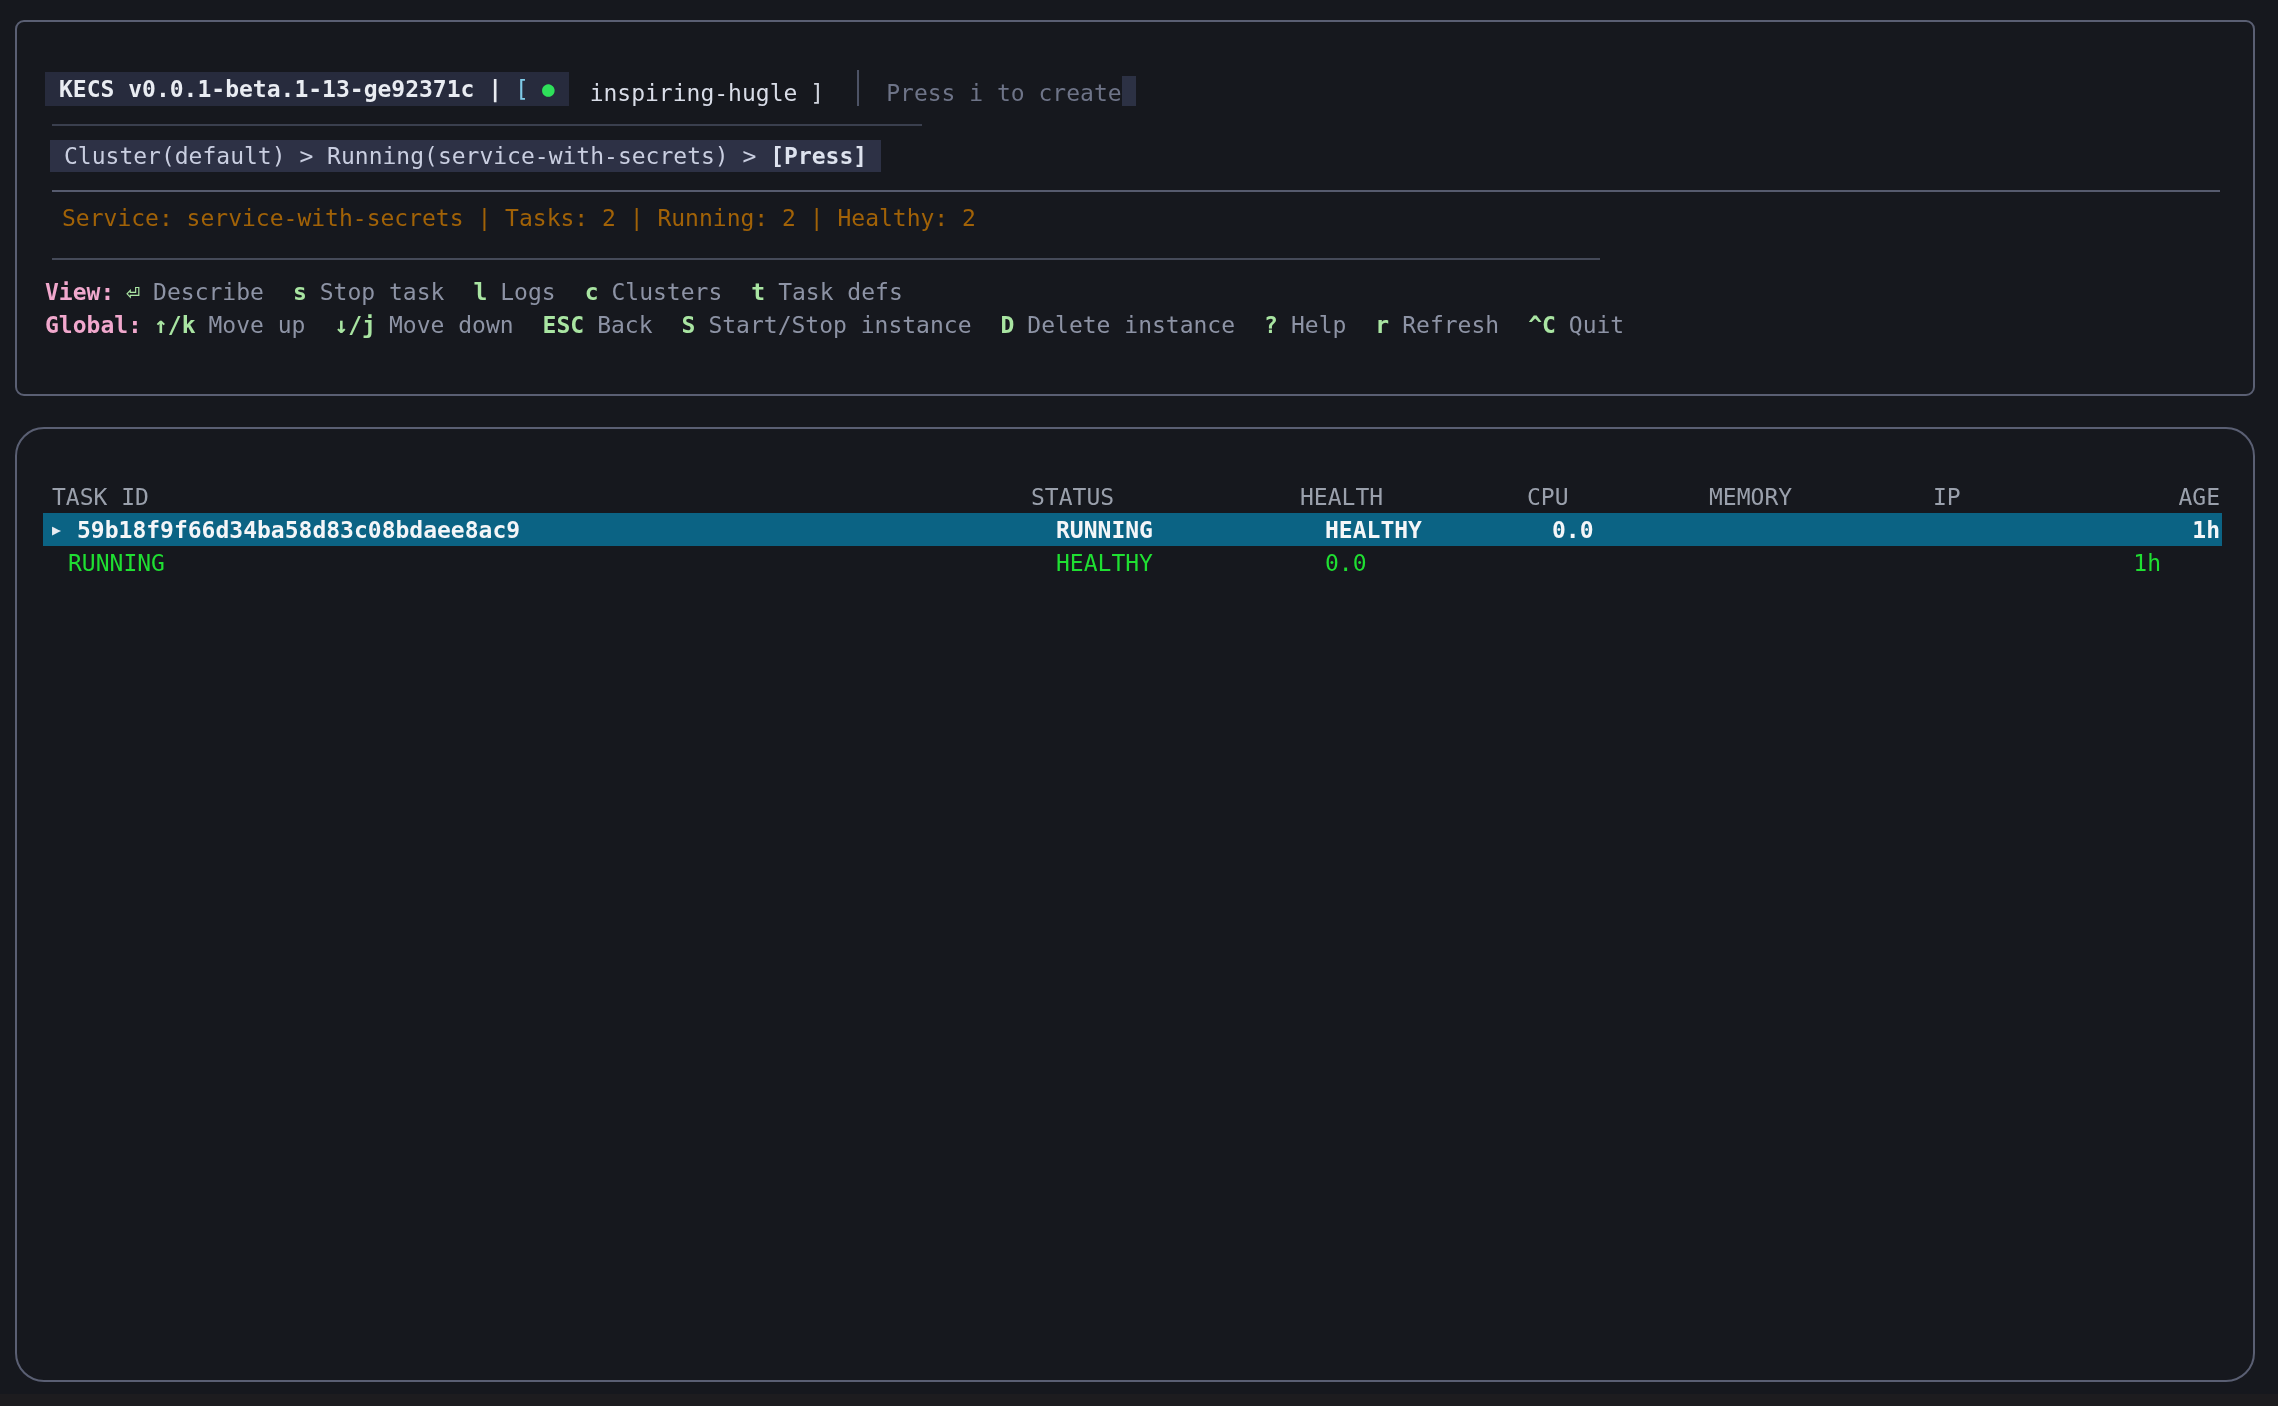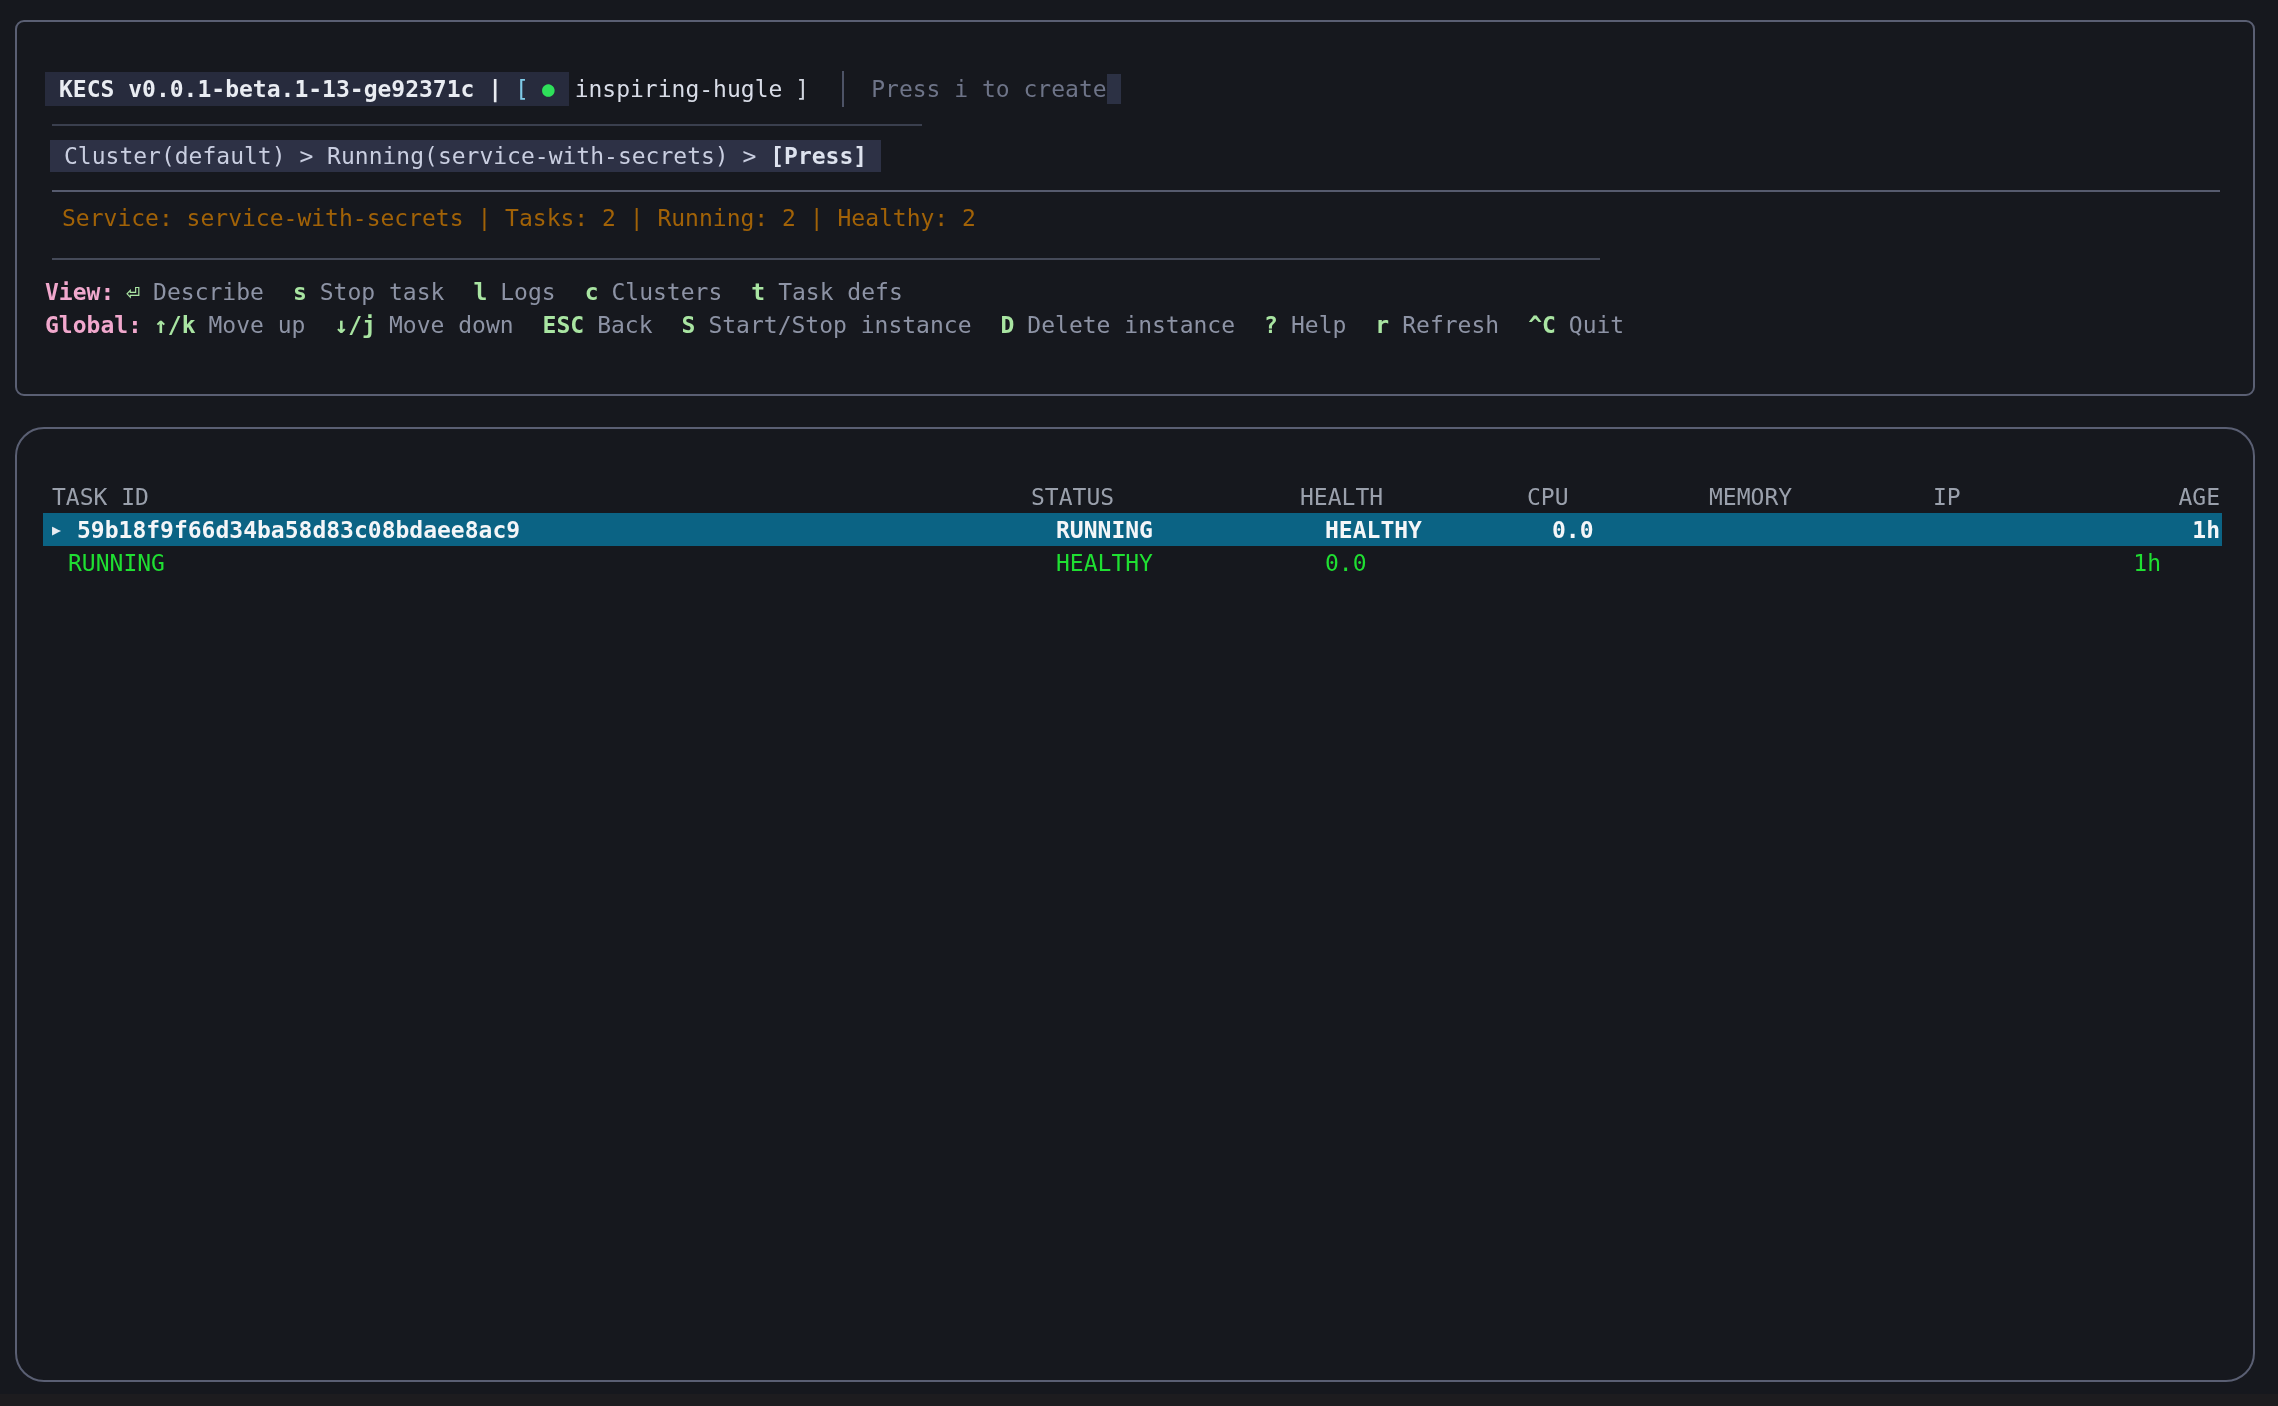--- a/index.html
+++ b/index.html
@@ -17,21 +17,21 @@
     border:2px solid #5a5f73;
     border-radius:9px;
     background:transparent;
   }
   #top-panel  { left:15px; top:20px;  width:2240px; height:376px; }
   #main-panel { left:15px; top:427px; width:2240px; height:955px;border-radius:29px; }
 
   
   .header-line {
     position:absolute; left:28px; top:50px; height:34px;
-    display:flex; align-items:center; white-space:pre;
+    display:flex; align-items:flex-end; white-space:pre;
   }
   .kecs-badge {
     background:#272b3d; height:34px; padding:0 14px;
     display:flex; align-items:center; white-space:pre;
   }
   .app-title   { color:#e9ecf2; font-weight:bold; }
   .bracket-open{ color:#7fcbe8; margin-left:13px; }
   .status-dot  { color:#2ee05a; margin-left:13px; font-size:21px; }
   .instance-name{ color:#d9dde8; margin-left:13px; }
   .bracket-close{ color:#d0d4de; margin-left:13px; }
@@ -97,21 +97,21 @@
 <body>
 
 <div class="panel" id="top-panel">
 
   <div class="header-line">
     <span class="kecs-badge">
       <span class="app-title">KECS v0.0.1-beta.1-13-ge92371c |</span>
       <span class="bracket-open">[</span>
       <span class="status-dot">●</span>
     </span>
-    <span class="instance-name" style="margin-left:6px;">inspiring-hugle</span>
+    <span class="instance-name" style="margin-left:21px;">inspiring-hugle</span>
     <span class="bracket-close">]</span>
     <span class="vbar"></span>
     <span class="press-hint">Press i to create</span>
     <span class="cursor-block"></span>
   </div>
 
   <div class="sep" id="sep-header"></div>
 
   <div class="breadcrumb"><span>Cluster(default)</span><span> &gt; </span><span>Running(service-with-secrets)</span><span> &gt; </span><span class="crumb-current">[Press]</span>
   </div>

